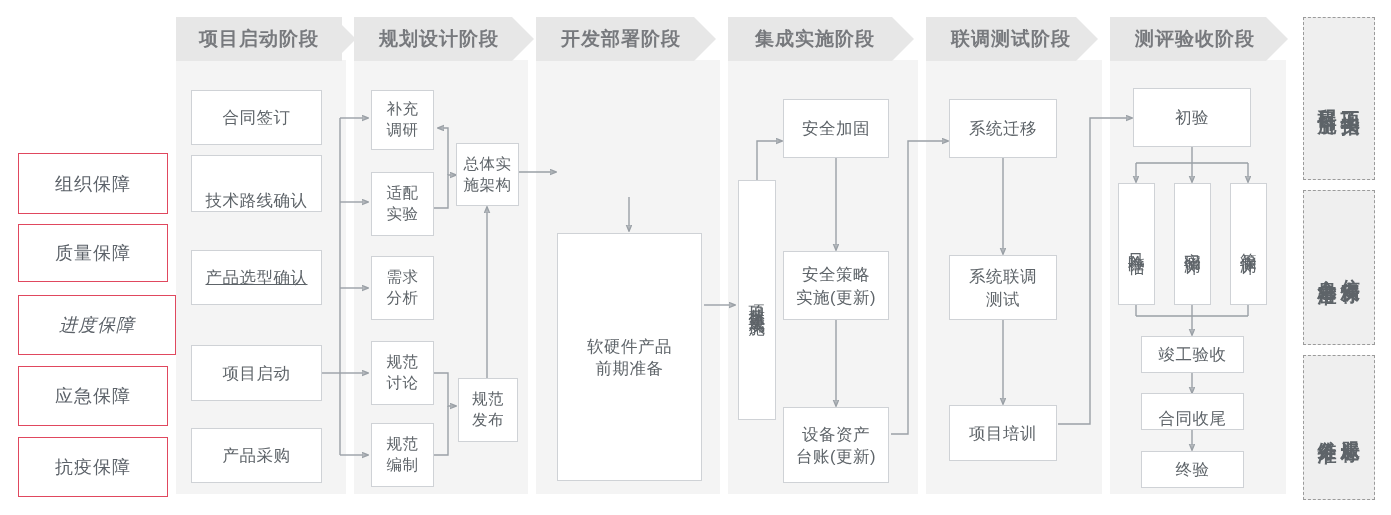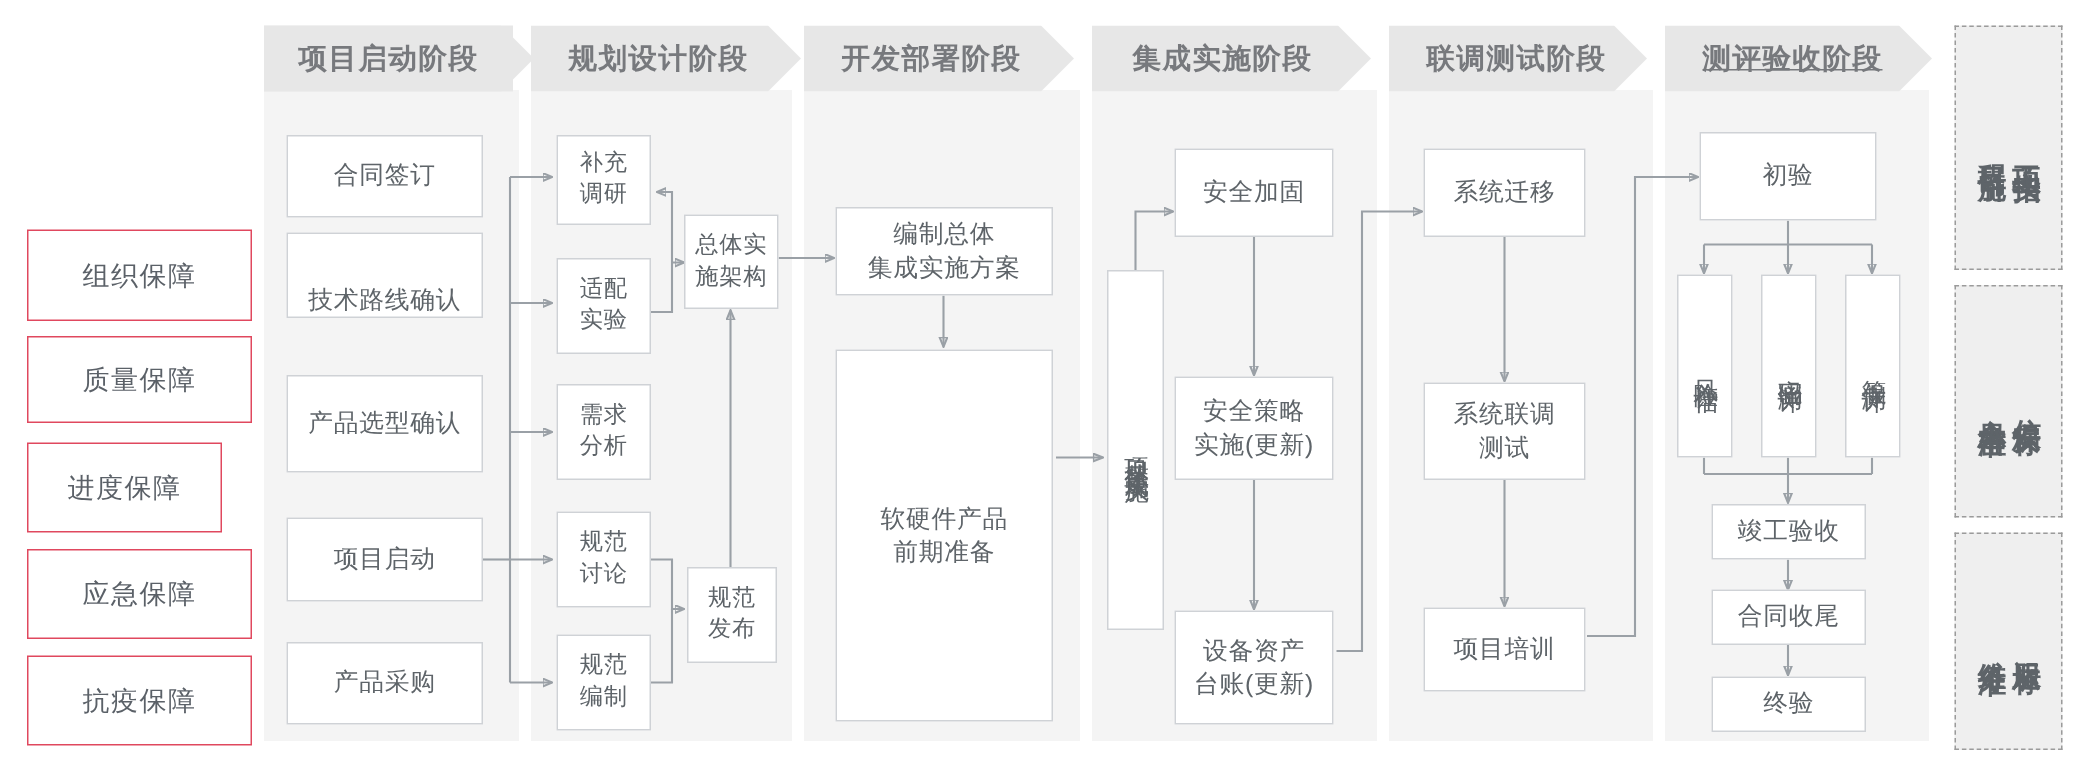--- a/index.html
+++ b/index.html
@@ -91,21 +91,21 @@
     </div>
   <div class="abs phase-head" style="left:538px;top:17px;width:166px;height:44px;background:transparent;">
       <span>开发部署阶段</span>
     </div>
   <div class="abs phase-head" style="left:730px;top:17px;width:170px;height:44px;background:transparent;">
       <span>集成实施阶段</span>
     </div>
   <div class="abs phase-head" style="left:928px;top:17px;width:166px;height:44px;background:transparent;">
       <span>联调测试阶段</span>
     </div>
-  <div class="abs phase-head" style="left:1112px;top:17px;width:166px;height:44px;background:transparent;text-decoration:underline;">
+  <div class="abs phase-head" style="left:1112px;top:17px;width:166px;height:44px;background:transparent;">
       <span>测评验收阶段</span>
     </div>
 
   <svg class="wires" viewBox="0 0 1391 515">
     <defs>
       <marker id="ah" markerWidth="7" markerHeight="7" refX="6.2" refY="3" orient="auto" markerUnits="userSpaceOnUse">
         <path d="M0,0.4 L6.4,3 L0,5.6 z" fill="#9aa0a6" stroke="none"></path>
       </marker>
     </defs>
 
@@ -158,37 +158,37 @@
     <path d="M1192,430 L1192,450" marker-end="url(#ah)"></path>
   </svg>
 
 
   <div class="abs pill-sub" style="left:18px;top:153px;width:150px;height:61px;">
       <span>组织保障</span>
     </div>
   <div class="abs pill-sub" style="left:18px;top:224px;width:150px;height:58px;">
       <span>质量保障</span>
     </div>
-  <div class="abs pill-sub" style="left:18px;top:295px;width:130px;height:60px;">
+  <div class="abs pill-sub" style="left:18px;top:295px;width:158px;height:60px;font-style:italic;">
       <span>进度保障</span>
     </div>
   <div class="abs pill-sub" style="left:18px;top:366px;width:150px;height:60px;justify-content:center;">
       <span>应急保障</span>
     </div>
   <div class="abs pill-sub" style="left:18px;top:437px;width:150px;height:60px;">
       <span>抗疫保障</span>
     </div>
 
   <div class="abs node" style="left:191px;top:90px;width:131px;height:55px;">
       <span>合同签订</span>
     </div>
   <div class="abs node" style="left:191px;top:155px;width:131px;height:57px;align-items:flex-end;">
       <span>技术路线确认</span>
     </div>
-  <div class="abs node" style="left:191px;top:250px;width:131px;height:65px;">
+  <div class="abs node" style="left:191px;top:250px;width:131px;height:55px;text-decoration:underline;">
       <span>产品选型确认</span>
     </div>
   <div class="abs node" style="left:191px;top:345px;width:131px;height:56px;">
       <span>项目启动</span>
     </div>
   <div class="abs node" style="left:191px;top:428px;width:131px;height:55px;">
       <span>产品采购</span>
     </div>
 
   <div class="abs node small" style="left:371px;top:90px;width:63px;height:60px;">
@@ -228,26 +228,20 @@
         <div>施架构</div>
       </div>
     </div>
   <div class="abs node small" style="left:458px;top:378px;width:60px;height:64px;">
       <div>
         <div>规范</div>
         <div>发布</div>
       </div>
     </div>
 
-  <div class="abs node" style="left:557px;top:138px;width:145px;height:59px;">
-      <div>
-        <div>编制总体</div>
-        <div>集成实施方案</div>
-      </div>
-    </div>
   <div class="abs node" style="left:557px;top:233px;width:145px;height:248px;">
       <div>
         <div>软硬件产品</div>
         <div>前期准备</div>
       </div>
     </div>
 
   <div class="abs node vert" style="left:738px;top:180px;width:38px;height:240px;">
       <span>项目整体集成实施</span>
     </div>
@@ -296,21 +290,21 @@
   <div class="abs node vert" style="left:1174px;top:183px;width:37px;height:122px;">
       <span>密码测评</span>
     </div>
   <div class="abs node vert" style="left:1230px;top:183px;width:37px;height:122px;">
       <span>等保测评</span>
     </div>
 
   <div class="abs node" style="left:1141px;top:336px;width:103px;height:37px;">
       <span>竣工验收</span>
     </div>
-  <div class="abs node" style="left:1141px;top:393px;width:103px;height:37px;">
+  <div class="abs node" style="left:1141px;top:393px;width:103px;height:37px;align-items:flex-end;">
       <span>合同收尾</span>
     </div>
   <div class="abs node" style="left:1141px;top:451px;width:103px;height:37px;">
       <span>终验</span>
     </div>
 
   <div class="abs std" style="left:1303px;top:17px;width:72px;height:163px;">
     <span class="vtxt">程目施引</span>
     <span class="vtxt">工项实指</span>
   </div>

